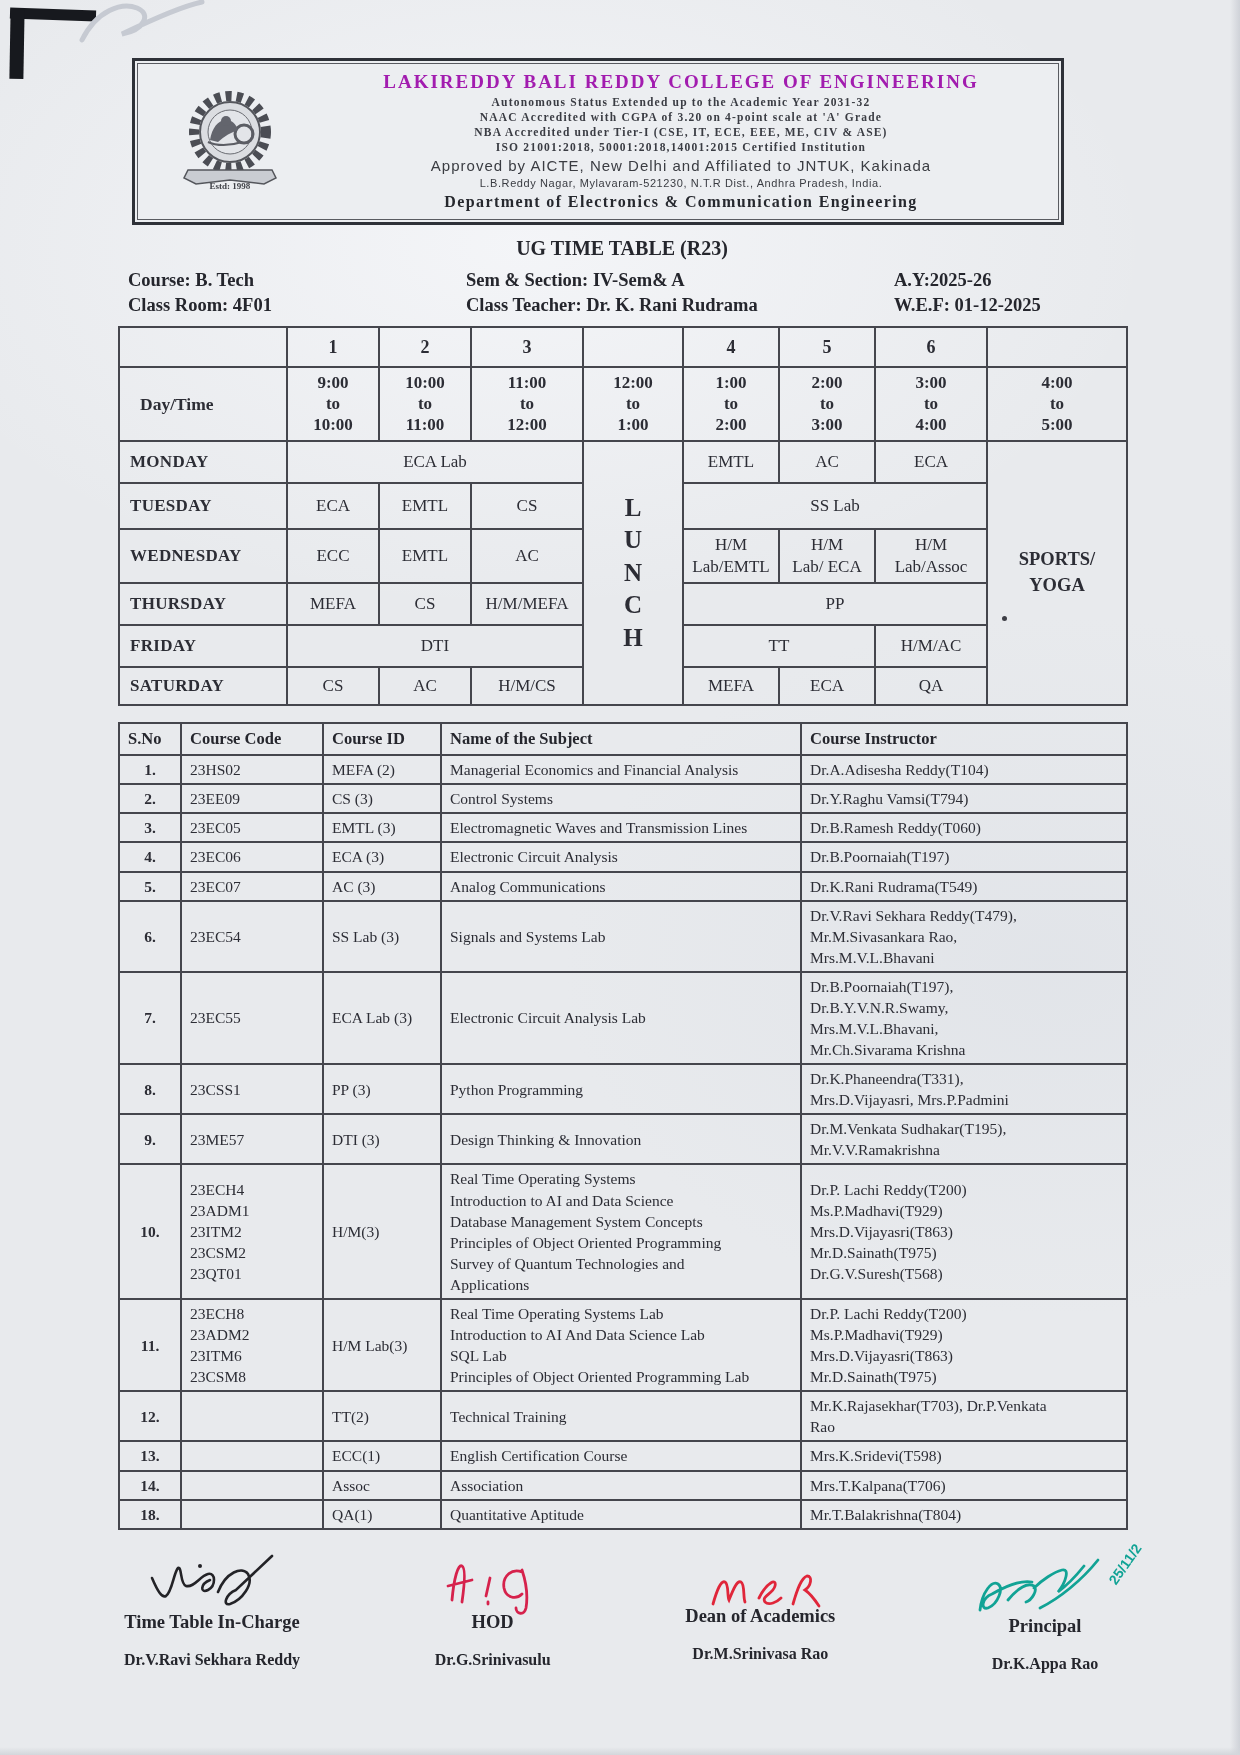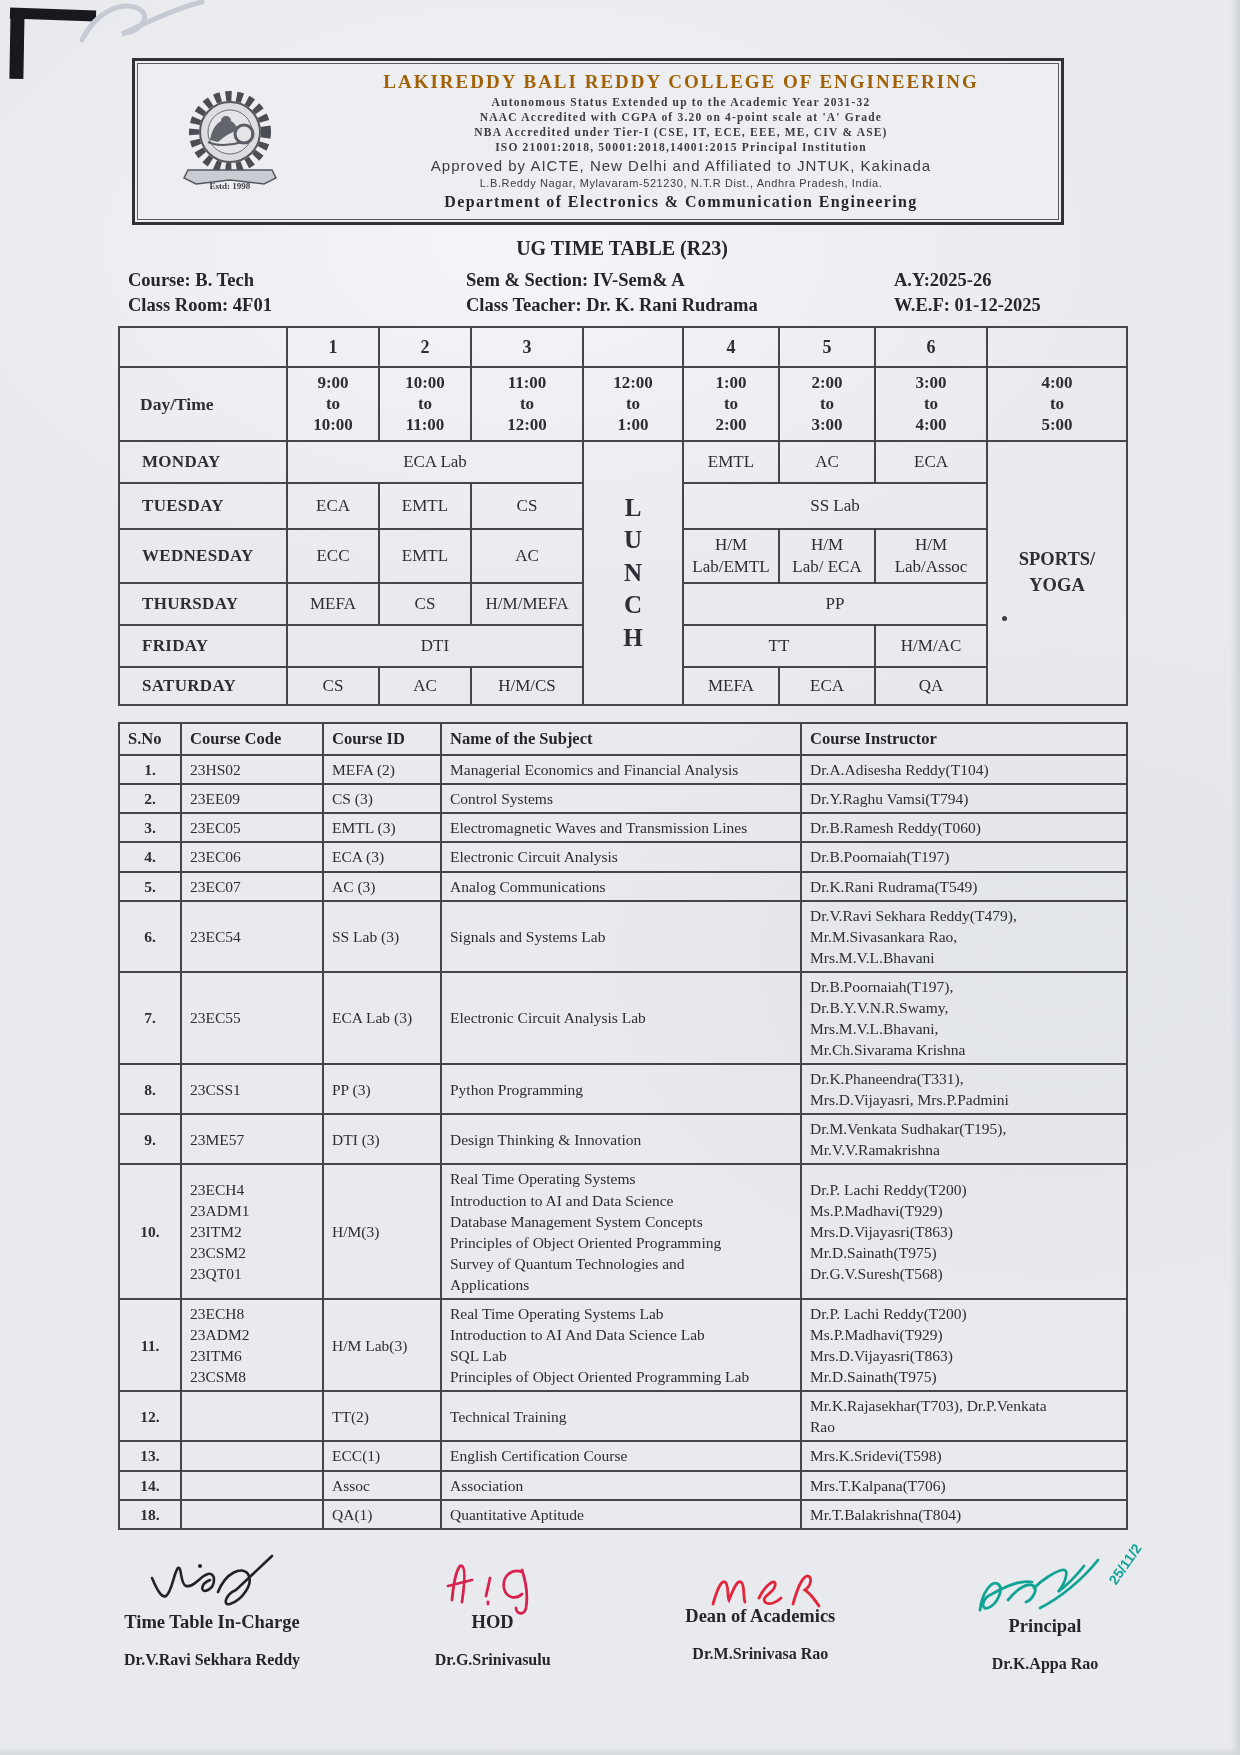--- a/index.html
+++ b/index.html
@@ -20,39 +20,39 @@
   .pencil-squiggle{position:absolute;left:52px;top:0;}
   .edge-right{position:absolute;right:0;top:0;width:10px;height:100%;background:linear-gradient(to left,#cfd2d8,rgba(207,210,216,0));}
   .edge-bottom{position:absolute;left:0;bottom:0;width:100%;height:8px;background:linear-gradient(to top,#d3d6db,rgba(211,214,219,0));}
   .stray-dot{position:absolute;left:1002px;top:616px;width:5px;height:5px;border-radius:50%;background:#3d3e45;}
 
   
   .hdr-box{margin-left:14px;width:926px;border:3px solid #2e3138;background:#eceef1;}
   .hdr-inner{border:1px solid #595b61;margin:2px;display:flex;align-items:center;padding:6px 10px 6px 8px;}
   .logo-wrap{width:168px;flex:0 0 168px;text-align:center;}
   .hdr-text{flex:1;text-align:center;line-height:1.3;}
-  .college-name{font-weight:bold;font-size:19px;letter-spacing:2px;color:#a16207;}
+  .college-name{font-weight:bold;font-size:19px;letter-spacing:2px;color:#a21caf;}
   .hdr-small{font-weight:bold;font-size:11.5px;letter-spacing:1.2px;color:#3a3c43;}
   .hdr-sans1{font-family:"Liberation Sans",sans-serif;font-size:15px;letter-spacing:1px;color:#3a3c42;margin-top:2px;}
   .hdr-sans2{font-family:"Liberation Sans",sans-serif;font-size:11px;letter-spacing:.6px;color:#3a3c42;}
   .dept-line{font-weight:bold;font-size:16px;letter-spacing:1.4px;color:#26282e;margin-top:2px;}
   .logo-estd{font-size:9px;font-weight:bold;color:#4a4c52;}
 
   
   .doc-title{margin-top:12px;text-align:center;font-weight:bold;font-size:20px;color:#25262d;}
   .info-grid{margin-top:10px;display:grid;grid-template-columns:338px 428px 1fr;row-gap:4px;font-weight:bold;font-size:18.5px;color:#25262d;padding-left:10px;}
 
   
   table{border-collapse:collapse;}
   .tt{margin-top:10px;width:1008px;table-layout:fixed;}
   .tt td{border:2px solid #45464d;text-align:center;font-size:17px;padding:2px 2px;color:#2c2d35;}
   .tt tr.numrow td{height:34px;font-weight:bold;font-size:18px;}
   .tt td.corner{text-align:left;padding-left:20px;font-weight:bold;font-size:17.5px;}
   .tt td.time{font-weight:bold;white-space:pre-line;line-height:1.22;padding:5px 2px;}
-  .tt td.day{text-align:left;padding-left:22px;font-weight:bold;font-size:17px;letter-spacing:.3px;}
+  .tt td.day{text-align:left;padding-left:10px;font-weight:bold;font-size:17px;letter-spacing:.3px;}
   .tt td.sub{white-space:pre-line;line-height:1.28;}
   .tt td.lunch{font-weight:bold;font-size:25px;white-space:pre-line;line-height:1.3;vertical-align:middle;}
   .tt td.sports{font-weight:bold;font-size:18.5px;white-space:pre-line;line-height:1.4;vertical-align:middle;}
   .tt tr.r-mon{height:42px}.tt tr.r-tue{height:46px}.tt tr.r-wed{height:54px}
   .tt tr.r-thu{height:42px}.tt tr.r-fri{height:42px}.tt tr.r-sat{height:38px}
 
   
   .ct{margin-top:16px;width:1008px;table-layout:fixed;}
   .ct th{border:2px solid #45464d;font-size:16.5px;text-align:left;padding:5px 8px;color:#25262d;}
   .ct th.c{text-align:left;}
@@ -96,21 +96,21 @@
             <path d="M48 54 C56 58 70 58 82 54" fill="none" stroke="#5b5d64" stroke-width="2"></path>
             <polygon points="28,82 112,82 116,90 104,96 70,92 36,96 24,90" fill="#c9ccd2" stroke="#54565c" stroke-width="1.5"></polygon>
             <text x="70" y="101" text-anchor="middle" class="logo-estd" fill="#3f4147" font-size="9" font-weight="bold">Estd: 1998</text>
           </svg>
         </div>
         <div class="hdr-text">
           <div class="college-name">LAKIREDDY BALI REDDY COLLEGE OF ENGINEERING</div>
           <div class="hdr-small">Autonomous Status Extended up to the Academic Year 2031-32</div>
           <div class="hdr-small">NAAC Accredited with CGPA of 3.20 on 4-point scale at 'A' Grade</div>
           <div class="hdr-small">NBA Accredited under Tier-I (CSE, IT, ECE, EEE, ME, CIV &amp; ASE)</div>
-          <div class="hdr-small">ISO 21001:2018, 50001:2018,14001:2015 Principal Institution</div>
+          <div class="hdr-small">ISO 21001:2018, 50001:2018,14001:2015 Certified Institution</div>
           <div class="hdr-sans1">Approved by AICTE, New Delhi and Affiliated to JNTUK, Kakinada</div>
           <div class="hdr-sans2">L.B.Reddy Nagar, Mylavaram-521230, N.T.R Dist., Andhra Pradesh, India.</div>
           <div class="dept-line">Department of Electronics &amp; Communication Engineering</div>
         </div>
       </div>
     </div>
 
     <div class="doc-title">UG TIME TABLE (R23)</div>
 
     <div class="info-grid">

